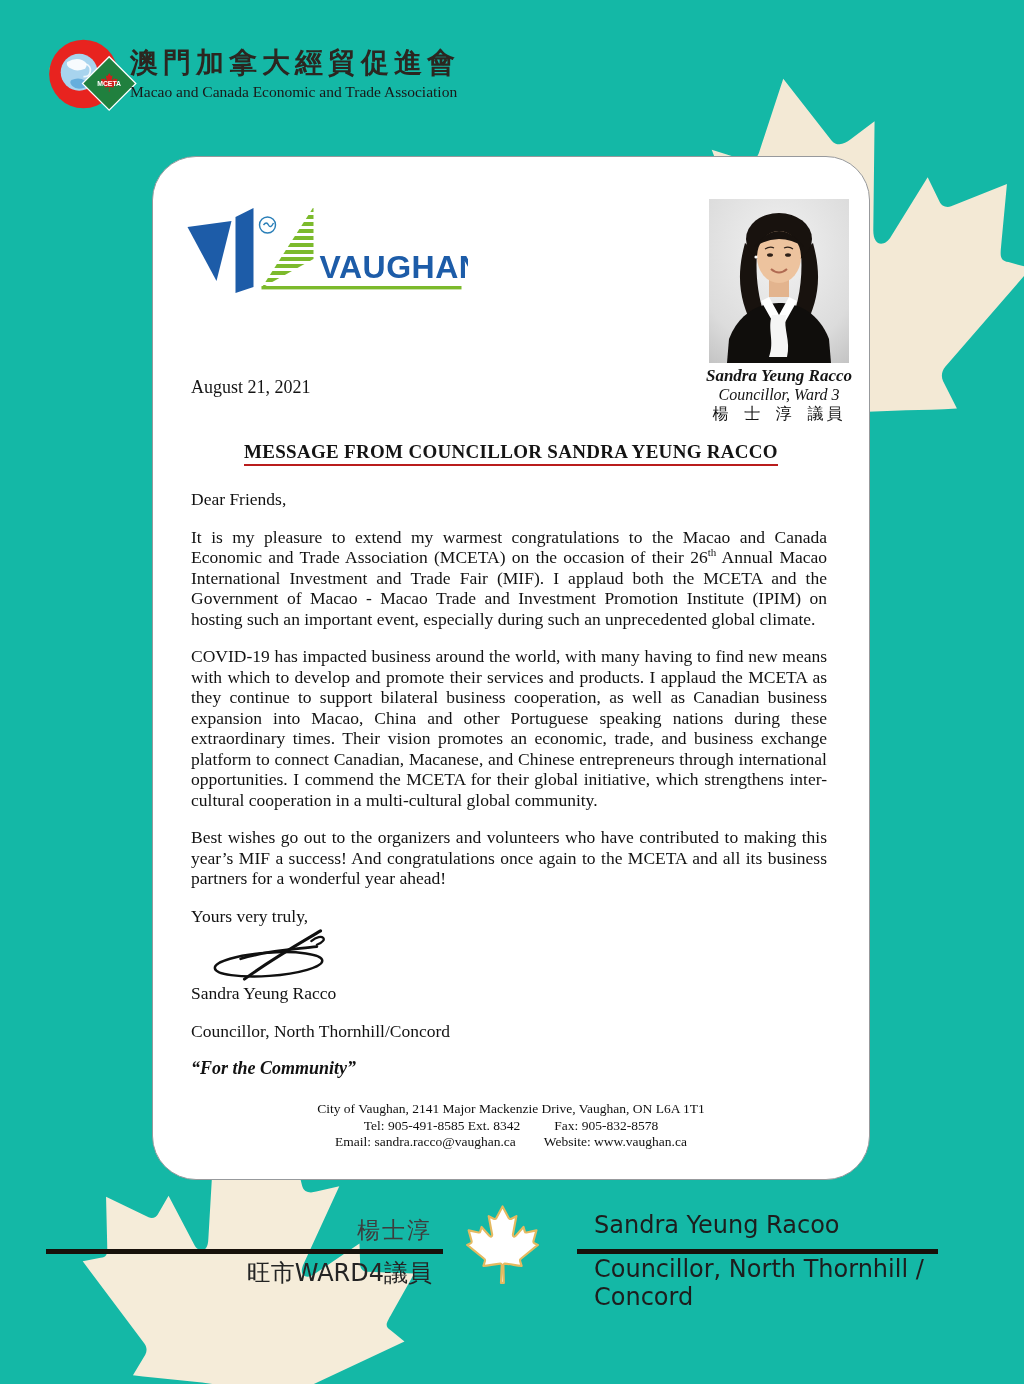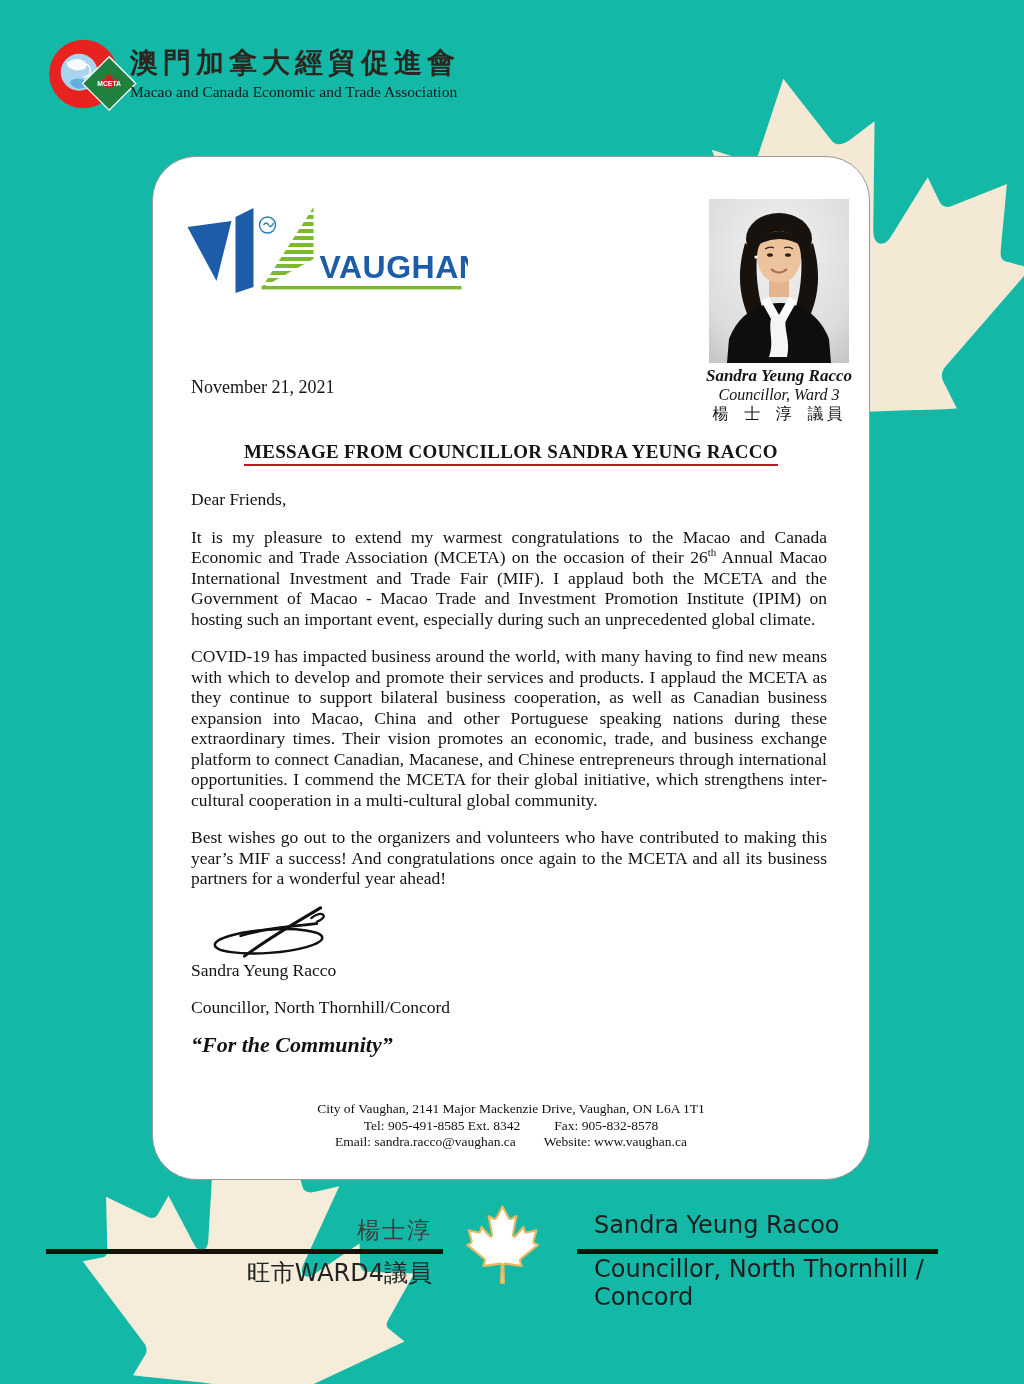--- a/index.html
+++ b/index.html
@@ -36,21 +36,21 @@
   .heading-wrap { position:absolute; left:0; right:0; top:284px; text-align:center; }
   .heading { display:inline-block; font-size:19px; font-weight:bold; letter-spacing:0.3px;
              border-bottom:2px solid #b91c1c; padding-bottom:1px; }
 
   .body-block { position:absolute; left:38px; top:332px; width:636px; font-size:17.5px; color:#121212; }
   .body-block p { margin:0 0 17px 0; line-height:20.5px; }
   .body-block p.just { text-align:justify; }
   .body-block sup { font-size:11px; line-height:0; }
   .sig { display:block; margin:3px 0 2px 6px; }
   .signoff { line-height:20.5px; margin:0; }
-  .motto { font-weight:bold; font-style:italic; font-size:22px; }
+  .motto { font-weight:bold; font-style:italic; font-size:18px; }
 
   .letter-footer { position:absolute; left:0; right:0; top:944px; text-align:center;
                    font-family:Liberation Serif, serif; font-size:13.5px; line-height:16.5px; color:#101010; }
   .lf-gap { display:inline-block; width:34px; }
 
   
   .bl-line { position:absolute; height:5px; background:#17110a; z-index:1; }
   .bl-left  { left:46px;  top:1249px; width:397px; }
   .bl-right { left:577px; top:1249px; width:361px; }
   .banner-leaf { position:absolute; left:444px; top:1202px; width:118px; height:96px; z-index:1; }
@@ -133,31 +133,32 @@
       <path d="M63,116 C58,130 66,142 60,158 L78,158 C82,142 74,130 77,116 Z" fill="#f5f5f5"></path>
       <circle cx="47" cy="58" r="1.6" fill="#ffffff"></circle>
     </svg>
 
     <div class="photo-caption">
       <div class="cap-name">Sandra Yeung Racco</div>
       <div class="cap-title">Councillor, Ward 3</div>
       <div class="cap-zh">楊 士 淳 議員</div>
     </div>
 
-    <div class="date">November 21, 2021</div>
+    <div class="date">August 21, 2021</div>
 
     <div class="heading-wrap">
       <span class="heading">MESSAGE FROM COUNCILLOR SANDRA YEUNG RACCO</span>
     </div>
 
     <div class="body-block">
       <p>Dear Friends,</p>
       <p class="just"><span>It is my pleasure to extend my warmest congratulations to the Macao and Canada Economic and Trade Association (MCETA) on the occasion of their 26</span><sup>th</sup><span> Annual Macao International Investment and Trade Fair (MIF). I applaud both the MCETA and the Government of Macao - Macao Trade and Investment Promotion Institute (IPIM) on hosting such an important event, especially during such an unprecedented global climate.</span></p>
       <p class="just">COVID-19 has impacted business around the world, with many having to find new means with which to develop and promote their services and products. I applaud the MCETA as they continue to support bilateral business cooperation, as well as Canadian business expansion into Macao, China and other Portuguese speaking nations during these extraordinary times. Their vision promotes an economic, trade, and business exchange platform to connect Canadian, Macanese, and Chinese entrepreneurs through international opportunities. I commend the MCETA for their global initiative, which strengthens inter-cultural cooperation in a multi-cultural global community.</p>
       <p class="just">Best wishes go out to the organizers and volunteers who have contributed to making this year’s MIF a success! And congratulations once again to the MCETA and all its business partners for a wonderful year ahead!</p>
+      <p style="margin-bottom:0;">Yours very truly,</p>
 
       <svg class="sig" width="158" height="52" viewBox="0 0 160 56" aria-hidden="true">
         <ellipse cx="72" cy="38" rx="58" ry="12.5" transform="rotate(-4 72 38)" fill="none" stroke="#101010" stroke-width="2.6"></ellipse>
         <path d="M128,2 C108,14 76,32 46,54" fill="none" stroke="#101010" stroke-width="3.2" stroke-linecap="round"></path>
         <path d="M42,32 C70,23 100,22 124,19" fill="none" stroke="#101010" stroke-width="3" stroke-linecap="round"></path>
         <path d="M118,13 C130,3 138,12 124,17" fill="none" stroke="#101010" stroke-width="2.4" stroke-linecap="round"></path>
       </svg>
 
       <p class="signoff">Sandra Yeung Racco</p>
       <p class="signoff">Councillor, North Thornhill/Concord</p>

